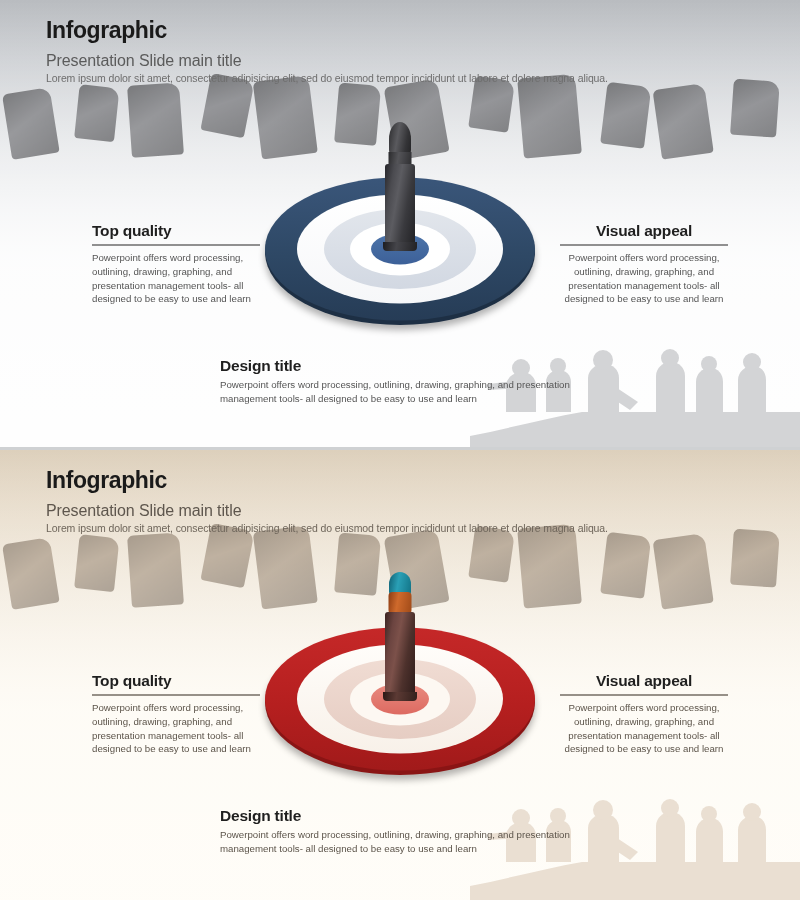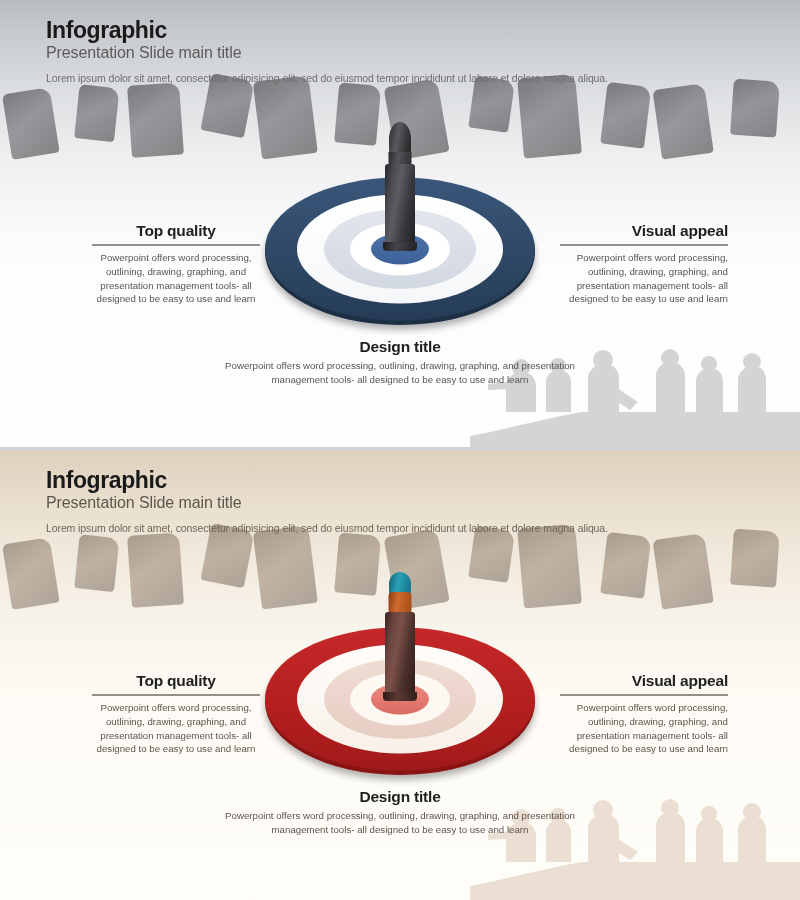--- a/index.html
+++ b/index.html
@@ -39,52 +39,52 @@
   .b1-c{background:linear-gradient(150deg,#2b2b2d,#58585c 45%,#2f2f32);}
   .b2-c{background:linear-gradient(150deg,#4a3a2b,#7c6650 45%,#4c3c2d);}
 
   
   .ridge{position:absolute;right:0;bottom:0;width:330px;height:130px;}
   .ridge svg{display:block;width:100%;height:100%;}
 
   
   .header{position:absolute;left:46px;top:18px;z-index:5;}
   .title{font-size:23px;font-weight:bold;color:#1a1a1a;letter-spacing:-.4px;line-height:1.06;}
-  .subtitle{font-size:16px;color:#5b5b5b;line-height:1.25;margin-top:1px;letter-spacing:-.1px;}
+  .subtitle{font-size:16px;color:#5b5b5b;line-height:1.25;margin-top:9px;letter-spacing:-.1px;}
   .lede{position:absolute;left:46px;top:72px;z-index:5;font-size:10.5px;color:#6e6e6e;letter-spacing:-.1px;}
   .panel-2 .title{color:#1a1a1a;}
   .panel-2 .subtitle{color:#5e564d;}
   .panel-2 .lede{color:#6f665b;}
 
   
   .target-wrap{position:absolute;left:50%;top:176px;transform:translateX(-50%);
                width:270px;height:146px;z-index:3;}
   .ring{position:absolute;left:50%;top:50%;transform:translate(-50%,-50%);border-radius:50%;}
   .ring-shadow{box-shadow:0 5px 7px rgba(0,0,0,.30);}
 
   
   .bullet{position:absolute;left:50%;transform:translateX(-50%);z-index:4;}
   .b-case{position:absolute;left:50%;transform:translateX(-50%);border-radius:3px 3px 5px 5px;}
   .b-neck{position:absolute;left:50%;transform:translateX(-50%);}
   .b-tip{position:absolute;left:50%;transform:translateX(-50%);border-radius:50% 50% 18% 18%;}
   .b-rim{position:absolute;left:50%;transform:translateX(-50%);border-radius:0 0 4px 4px;}
 
   
   .col{position:absolute;width:168px;z-index:6;}
-  .col-left{left:92px;top:222px;text-align:center;}
-  .col-right{left:560px;top:222px;text-align:right;}
+  .col-left{left:92px;top:222px;text-align:left;}
+  .col-right{left:560px;top:222px;text-align:center;}
   .col-h{font-size:15.5px;font-weight:bold;color:#1f1f1f;letter-spacing:-.2px;line-height:1.1;}
   .rule{height:2px;background:#909090;margin:5px 0 5px;}
   .col-p{font-size:9.7px;color:#555;line-height:1.42;}
   .panel-2 .col-h{color:#1f1f1f;}
   .panel-2 .col-p{color:#5c544a;}
   .panel-2 .rule{background:#969088;}
 
-  .bottom{position:absolute;left:50%;transform:translateX(-50%);top:338px;width:360px;
-          text-align:center;z-index:6;}
+  .bottom{position:absolute;left:50%;transform:translateX(-50%);top:357px;width:360px;
+          text-align:left;z-index:6;}
   .bottom-h{font-size:15.5px;font-weight:bold;color:#1f1f1f;letter-spacing:-.2px;}
   .bottom-p{font-size:9.7px;color:#555;line-height:1.45;margin-top:3px;}
   .panel-2 .bottom-p{color:#5c544a;}
 
   .panel-edge{position:absolute;left:0;bottom:0;width:800px;height:3px;background:#cfd1d3;z-index:9;}
 </style>
 </head>
 <body>
 
 <section class="panel panel-1">

